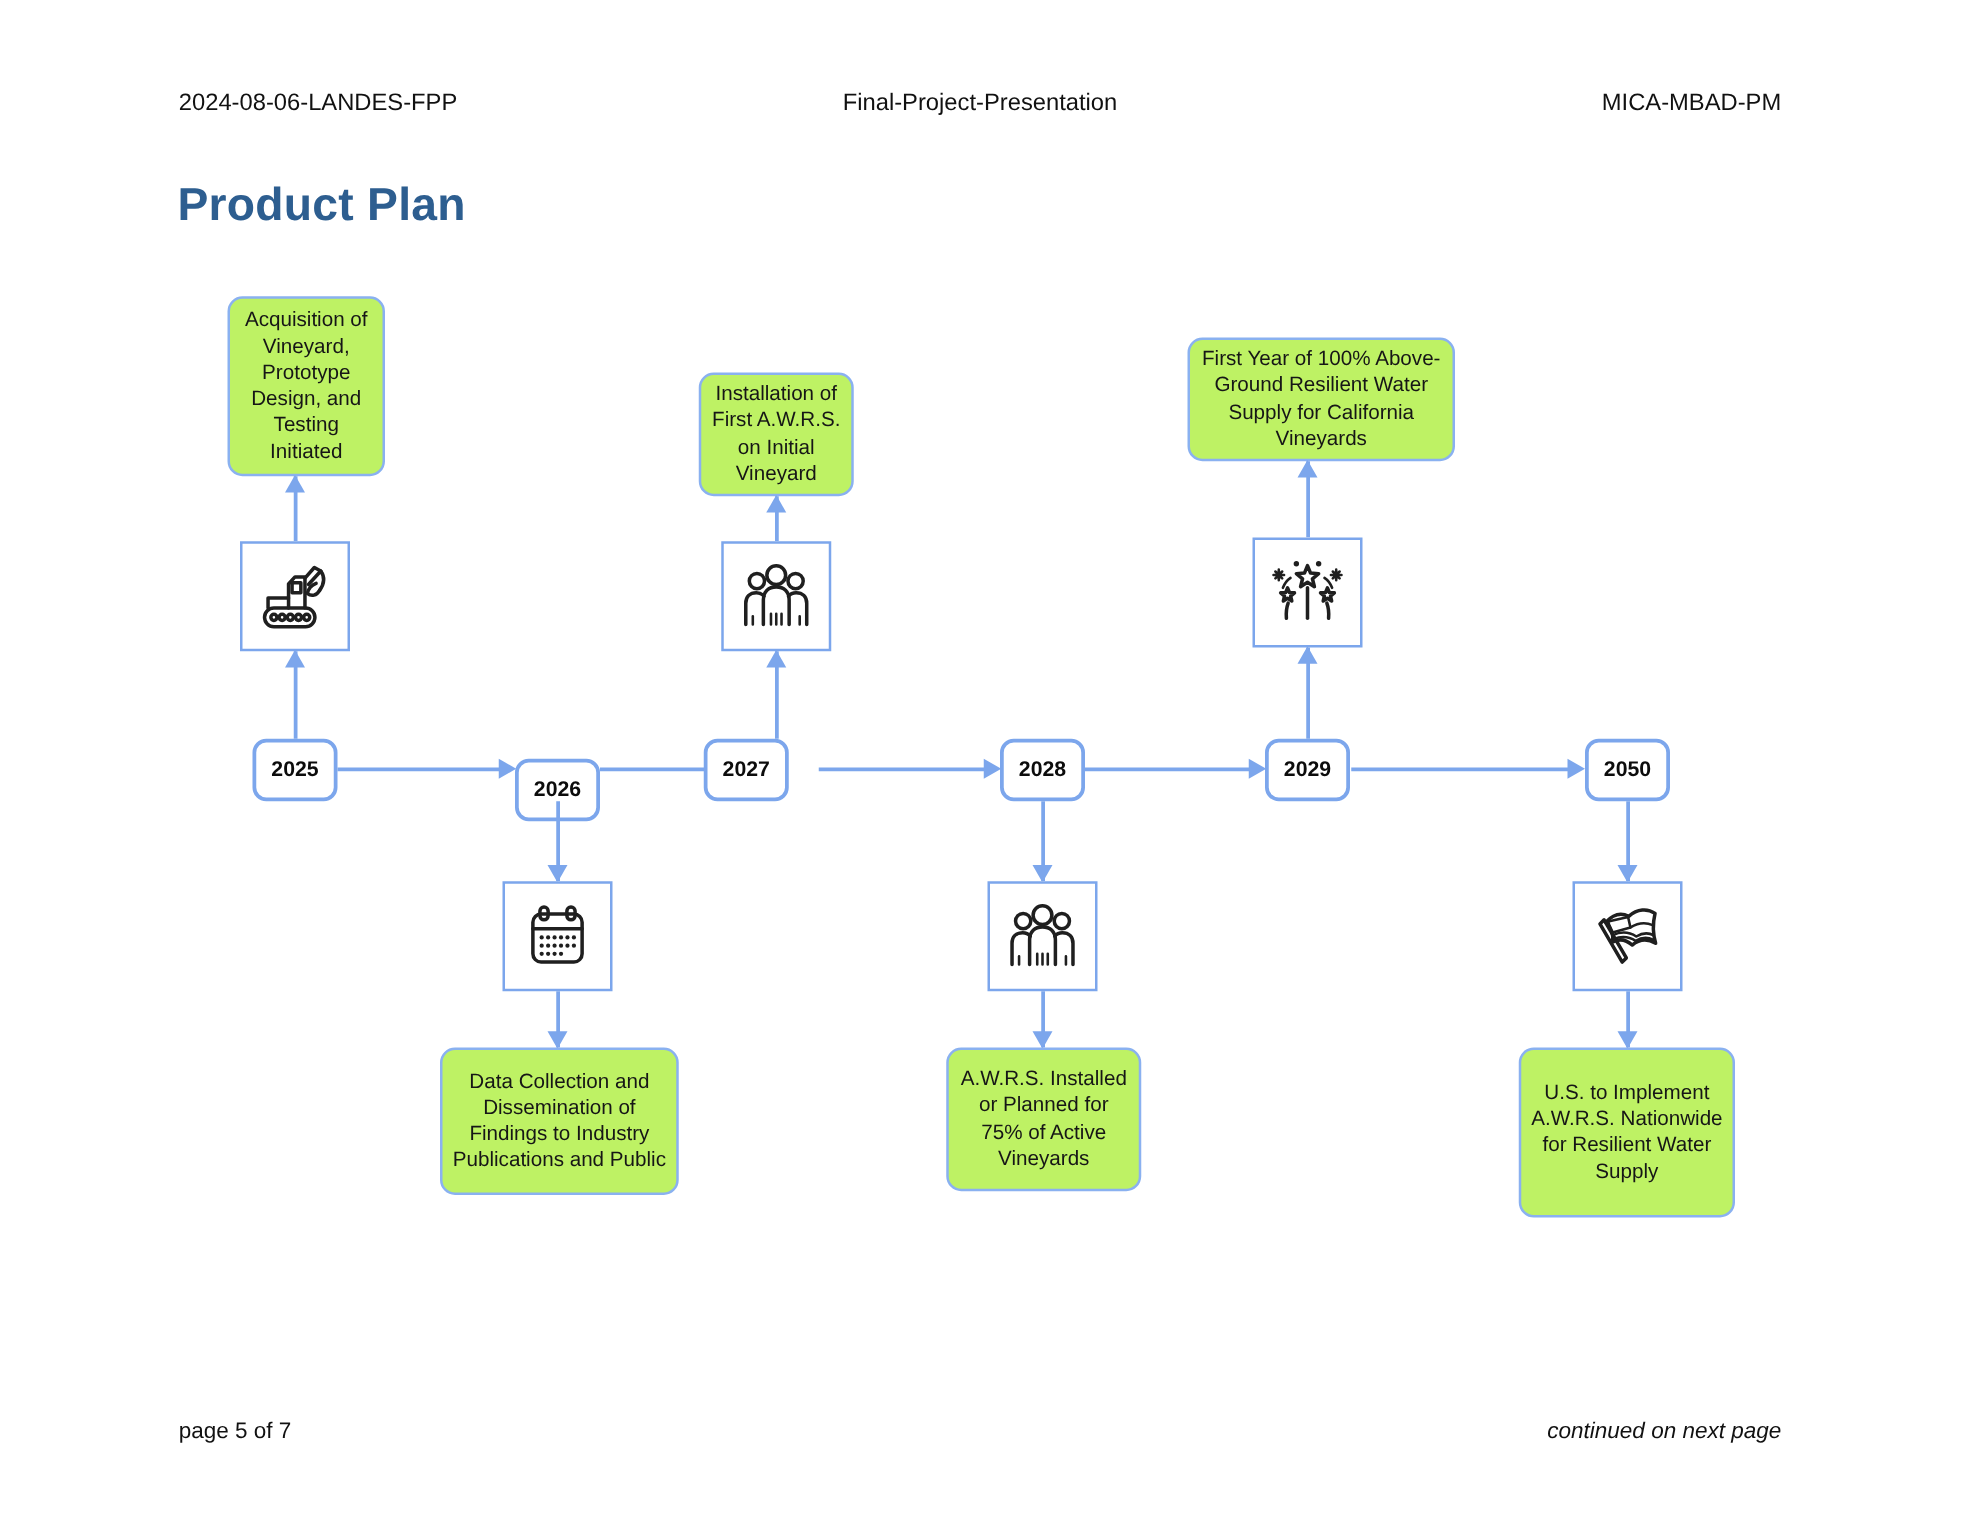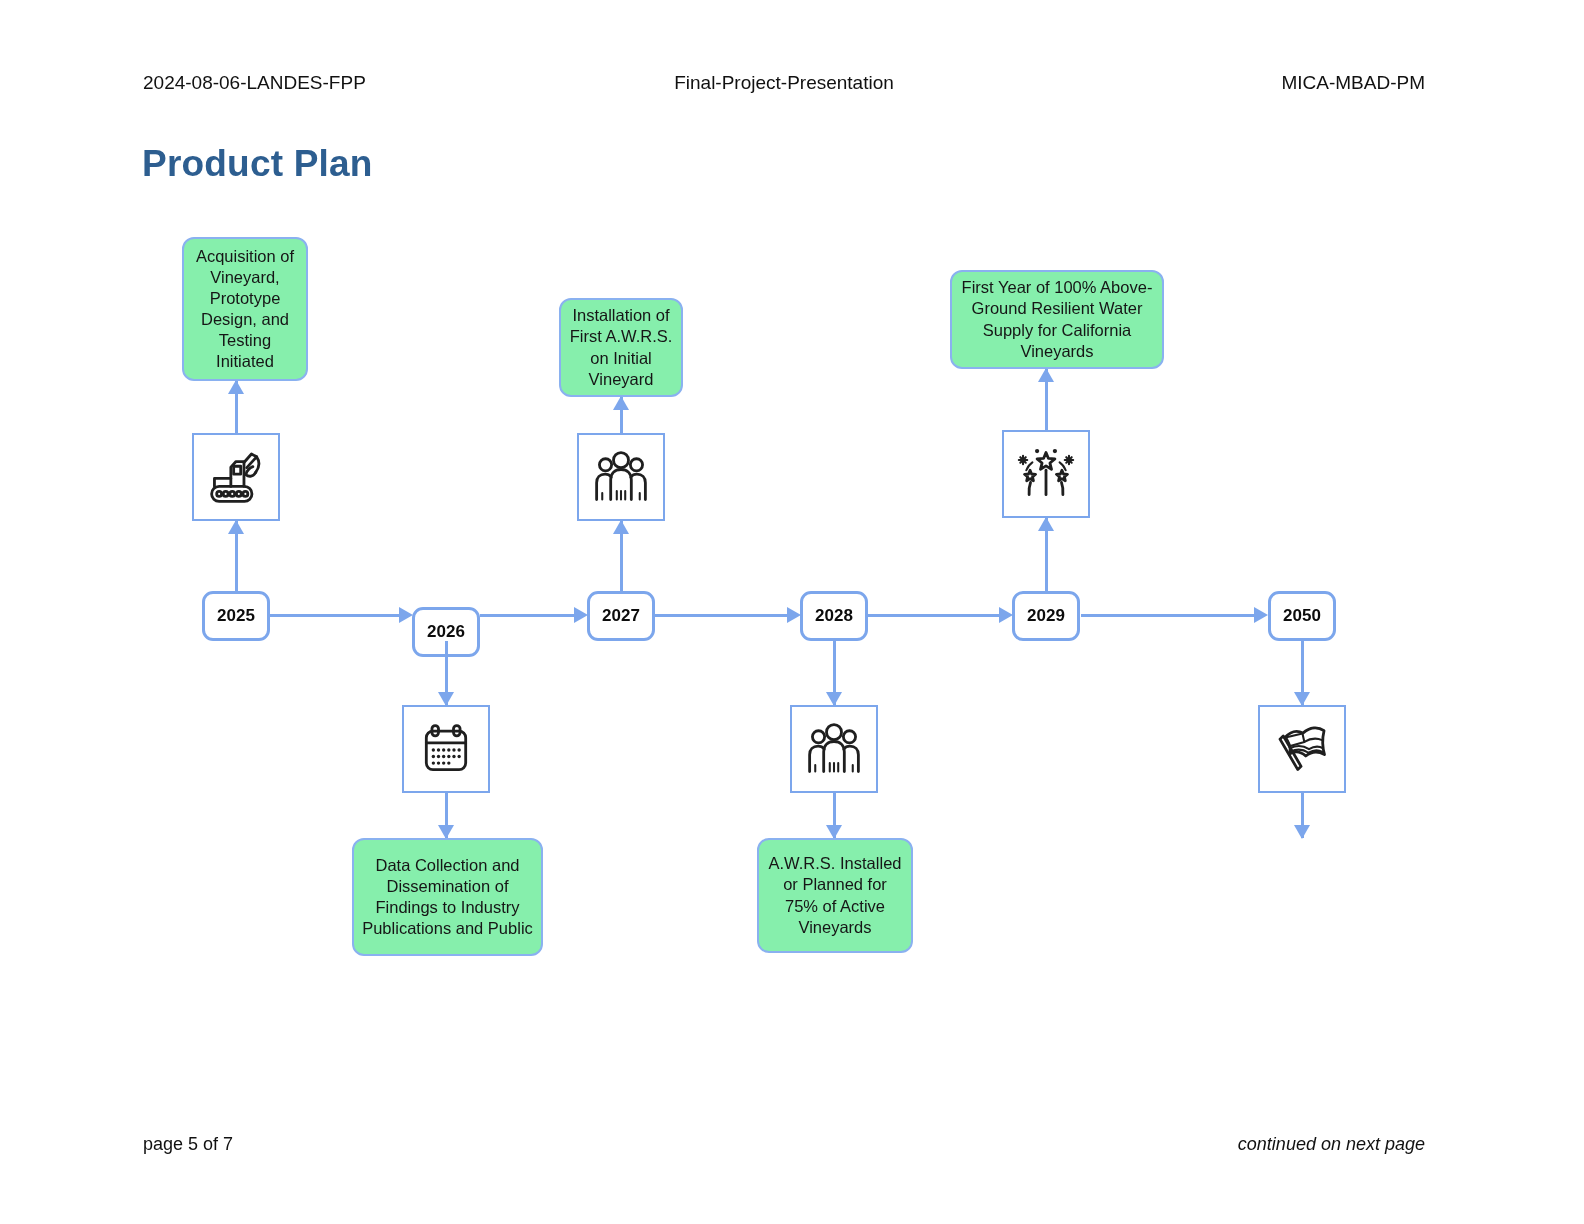--- a/index.html
+++ b/index.html
@@ -18,21 +18,21 @@
   .header .center{position:absolute;left:0;right:0;text-align:center;}
   .footer{position:absolute;left:143px;right:159px;top:1102px;display:flex;justify-content:space-between;font-size:18px;color:#111;margin-top:32px;}
   .footer .right{font-style:italic;}
 
   .page-title{position:absolute;left:142px;top:143px;font-size:37px;font-weight:bold;color:var(--title-blue);letter-spacing:.2px;}
 
   
   .yearbox{position:absolute;width:68px;height:50px;border:3px solid var(--accent-blue);border-radius:11px;background:#fff;display:flex;align-items:center;justify-content:center;font-size:17px;font-weight:bold;color:#0c0c0c;}
   .iconbox{position:absolute;width:88px;height:88px;border:2px solid var(--accent-blue);background:#fff;display:flex;align-items:center;justify-content:center;}
   .iconbox svg{width:60px;height:60px;}
-  .textbox{position:absolute;border:2px solid var(--box-border-blue);border-radius:12px;background:#86efac;display:flex;align-items:center;justify-content:center;text-align:center;padding:5px 7px;font-size:16.5px;line-height:1.28;color:#161616;}
+  .textbox{position:absolute;border:2px solid var(--box-border-blue);border-radius:12px;background:#bef264;display:flex;align-items:center;justify-content:center;text-align:center;padding:5px 7px;font-size:16.5px;line-height:1.28;color:#161616;}
 
   .varrow{position:absolute;width:16px;}
   .varrow::before{content:'';position:absolute;left:6.5px;top:0;bottom:0;width:3px;background:var(--accent-blue);}
   .varrow.up::after{content:'';position:absolute;top:-1px;left:0;border-left:8px solid transparent;border-right:8px solid transparent;border-bottom:14px solid var(--accent-blue);}
   .varrow.down::after{content:'';position:absolute;bottom:-1px;left:0;border-left:8px solid transparent;border-right:8px solid transparent;border-top:14px solid var(--accent-blue);}
   .harrow{position:absolute;height:16px;top:607px;}
   .harrow::before{content:'';position:absolute;top:6.5px;left:0;right:6px;height:3px;background:var(--accent-blue);}
   .harrow::after{content:'';position:absolute;right:-1px;top:0;border-top:8px solid transparent;border-bottom:8px solid transparent;border-left:14px solid var(--accent-blue);}
 
   
@@ -45,21 +45,21 @@
   .m2-year{left:412px;top:591px;margin-top:16px;}
   .m2-seg1{left:438px;top:641px;height:64px;}
   .m2-icon{left:402px;top:705px;}
   .m2-seg2{left:438px;top:793px;height:45px;}
   .m2-box{left:352px;top:838px;width:191px;height:118px;}
 
   .m3-box{left:559px;top:298px;width:124px;height:99px;}
   .m3-seg2{left:613px;top:397px;height:36px;}
   .m3-icon{left:577px;top:433px;}
   .m3-seg1{left:613px;top:521px;height:70px;}
-  .m3-year{left:587px;top:591px;}
+  .m3-year{left:563px;top:591px;}
 
   .m4-year{left:800px;top:591px;}
   .m4-seg1{left:826px;top:641px;height:64px;}
   .m4-icon{left:790px;top:705px;}
   .m4-seg2{left:826px;top:793px;height:45px;}
   .m4-box{left:757px;top:838px;width:156px;height:115px;}
 
   .m5-box{left:950px;top:270px;width:214px;height:99px;}
   .m5-seg2{left:1038px;top:369px;height:61px;}
   .m5-icon{left:1002px;top:430px;}
@@ -238,19 +238,22 @@
     <svg class="ic" viewBox="0 0 64 64">
       <path d="M8.5 21.5 L12 18 L31 50.5 L27.5 54 Z"></path>
       <path d="M13.5 20 C20 13 26.5 11.5 33 15 C40.5 8.5 49 8 55.5 12.5 C53.5 21 53.5 29.5 56 38 C48.5 33.5 42 34.5 36 39.5 C30.5 34.5 24.5 34 19 37 C20.5 30.5 18.5 25 13.5 20 Z"></path>
       <path class="thin" d="M15.5 19.5 L32.5 15.5 L34.5 24.5 L18.5 29 Z"></path>
       <path class="thin" d="M34.5 24.5 C41 20.5 47.5 20 53.5 22.5"></path>
       <path class="thin" d="M19.5 31 C26.5 27.8 33.5 28.3 39.5 32.2 C45 28.8 50 28.8 54.5 31.2"></path>
       <path class="thin" d="M20 34.5 C26.8 31.6 33.2 32.2 39 36 C44.3 32.7 49.3 32.7 53.8 35"></path>
     </svg>
   </div>
   <div class="varrow down m6-seg2"></div>
+  <div class="textbox m6-box">
+    <span>U.S. to Implement A.W.R.S. Nationwide for Resilient Water Supply</span>
+  </div>
 
   <div class="footer">
     <span class="left">page 5 of 7</span>
     <span class="right">continued on next page</span>
   </div>
 
 </div>
 
 </body></html>

